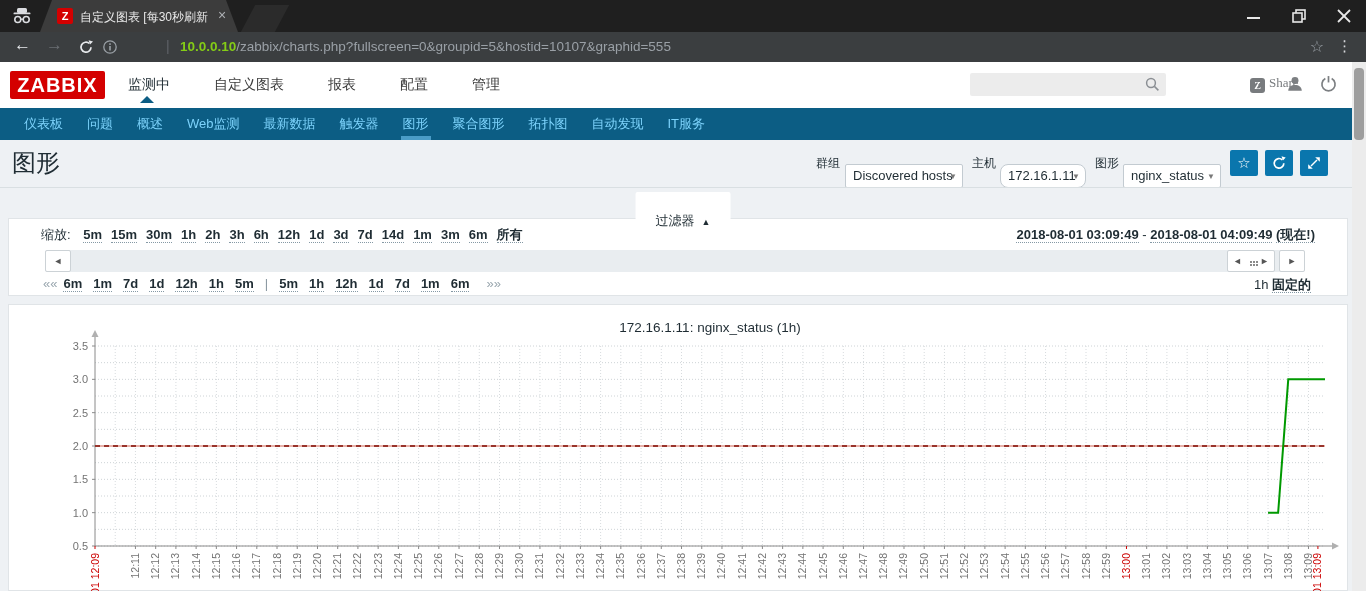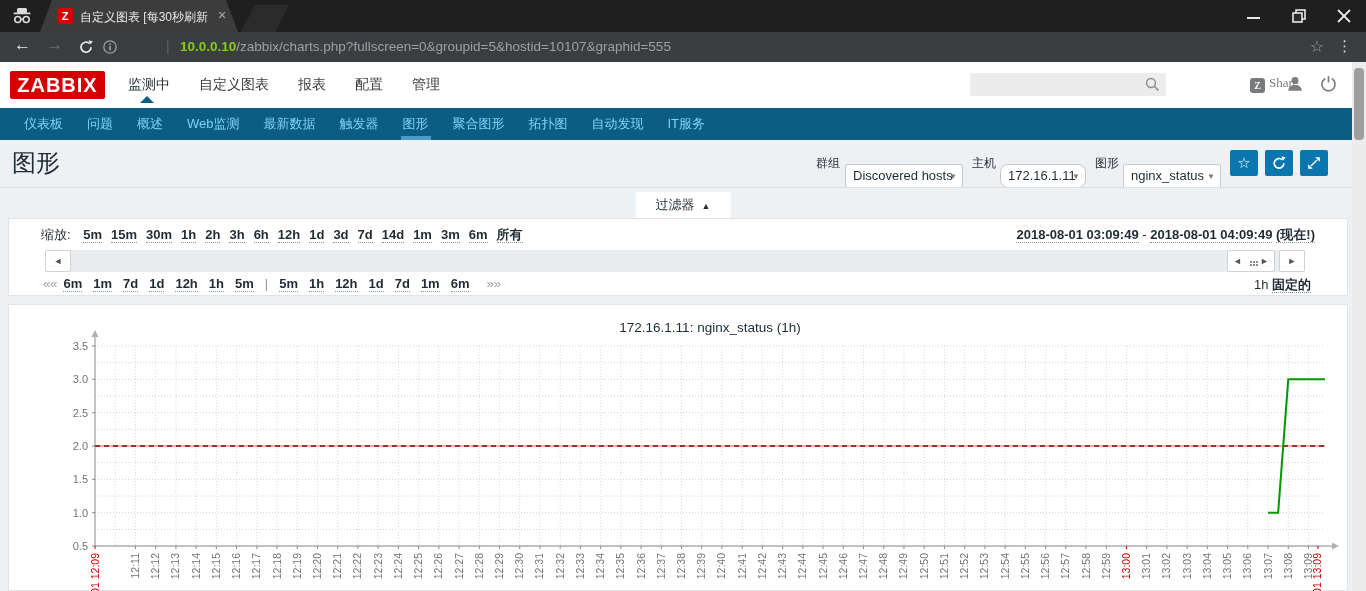--- a/index.html
+++ b/index.html
@@ -25,21 +25,21 @@
   .url-div{position:absolute;left:166px;top:6px;color:#5f6368;font-size:14px;}
   .url{position:absolute;left:180px;top:7px;font-size:13.5px;white-space:nowrap;width:1100px;overflow:hidden;}
   .url .host{color:#84cc16;font-weight:bold;}
   .url .path{color:#9aa0a6;}
   .bookmark-star{position:absolute;right:42px;top:5px;color:#9aa0a6;font-size:16px;}
   .dots{position:absolute;right:14px;top:5px;color:#d5d7da;font-size:15px;letter-spacing:0;}
   
   .zheader{position:absolute;top:62px;left:0;width:1366px;height:46px;background:#fff;}
   .zlogo{position:absolute;left:10px;top:9px;width:95px;height:28px;background:#d40000;border-radius:2px;
        color:#fff;font-weight:bold;font-size:20px;letter-spacing:1px;text-align:center;line-height:28px;}
-  .topmenu{position:absolute;left:128px;top:0;height:46px;display:flex;gap:29px;align-items:center;}
+  .topmenu{position:absolute;left:128px;top:0;height:46px;display:flex;gap:44px;align-items:center;}
   .tm-item{font-size:14px;color:#3b3b3b;cursor:pointer;}
   .tm-item.act{color:#1f2c33;}
   .menu-pointer{position:absolute;left:140px;top:96px;width:0;height:0;
        border-left:7px solid transparent;border-right:7px solid transparent;border-bottom:7px solid #0c5d84;z-index:3;}
   .gsearch{position:absolute;left:970px;top:11px;width:196px;height:23px;background:#ececec;border-radius:2px;}
   .gsearch svg{position:absolute;right:6px;top:4px;}
   .share{position:absolute;left:1250px;top:13px;height:20px;color:#787b7e;font-size:13px;font-family:Liberation Serif, serif;}
   .share .zbox{display:inline-block;width:15px;height:15px;background:#787b7e;border-radius:3px;color:#fff;
        font-size:10px;font-weight:bold;text-align:center;line-height:15px;vertical-align:-2px;margin-right:4px;}
   .helpq{position:absolute;left:1255px;top:12px;color:#787b7e;font-size:15px;cursor:pointer;}
@@ -54,21 +54,21 @@
   .hdr-divider{position:absolute;left:0;right:14px;top:187px;height:1px;background:#d9dfe2;}
   .fgroup-label{position:absolute;top:152px;font-size:12px;color:#1f2c33;line-height:22px;}
   .fselect{position:absolute;top:164px;height:22px;background:#fff;border:1px solid #c3cbd1;border-radius:2px;cursor:pointer;}
   .fselect .val{position:absolute;left:7px;top:0;font-size:13px;color:#1f2c33;line-height:22px;white-space:nowrap;}
   .fselect .dd{position:absolute;right:5px;top:7px;font-size:8px;color:#787878;}
   .bluebtn{position:absolute;top:150px;width:28px;height:26px;background:#0a76ad;border-radius:2px;cursor:pointer;}
   .bluebtn svg,.bluebtn span{position:absolute;left:50%;top:50%;transform:translate(-50%,-50%);}
   .bluebtn .staricon{color:#fff;font-size:15px;}
   
   .ftab{position:absolute;left:50%;transform:translateX(-50%);top:192px;height:26px;background:#fff;
-       border-radius:2px 2px 0 0;padding:0 20px;font-size:13px;color:#1f2c33;line-height:26px;cursor:pointer;z-index:2;}
+       border-radius:2px 2px 0 0;padding:16px 20px;font-size:13px;color:#1f2c33;line-height:26px;cursor:pointer;z-index:2;}
   .ftab .arr{font-size:9px;margin-left:7px;color:#1f2c33;}
   .fpanel{position:absolute;left:8px;right:18px;top:218px;height:78px;background:#fff;border:1px solid #e0e4e7;box-sizing:border-box;}
   .frow1{position:absolute;left:32px;top:7px;font-size:13px;color:#1f2c33;}
   .dlink{color:#1f2c33;border-bottom:1px dotted #8599a5;cursor:pointer;text-decoration:none;font-weight:bold;}
   .zl{margin-left:9px;}
   .zl.act{font-weight:bold;}
   .frange{position:absolute;right:32px;top:7px;font-size:13px;color:#1f2c33;}
   .sliderrow{position:absolute;left:36px;right:42px;top:31px;height:22px;background:#e9edf0;border-radius:2px;}
   .sbtn{position:absolute;top:0;height:22px;background:#fff;border:1px solid #ccd2d6;border-radius:2px;box-sizing:border-box;
        text-align:center;font-size:9px;color:#555;line-height:20px;cursor:pointer;}

